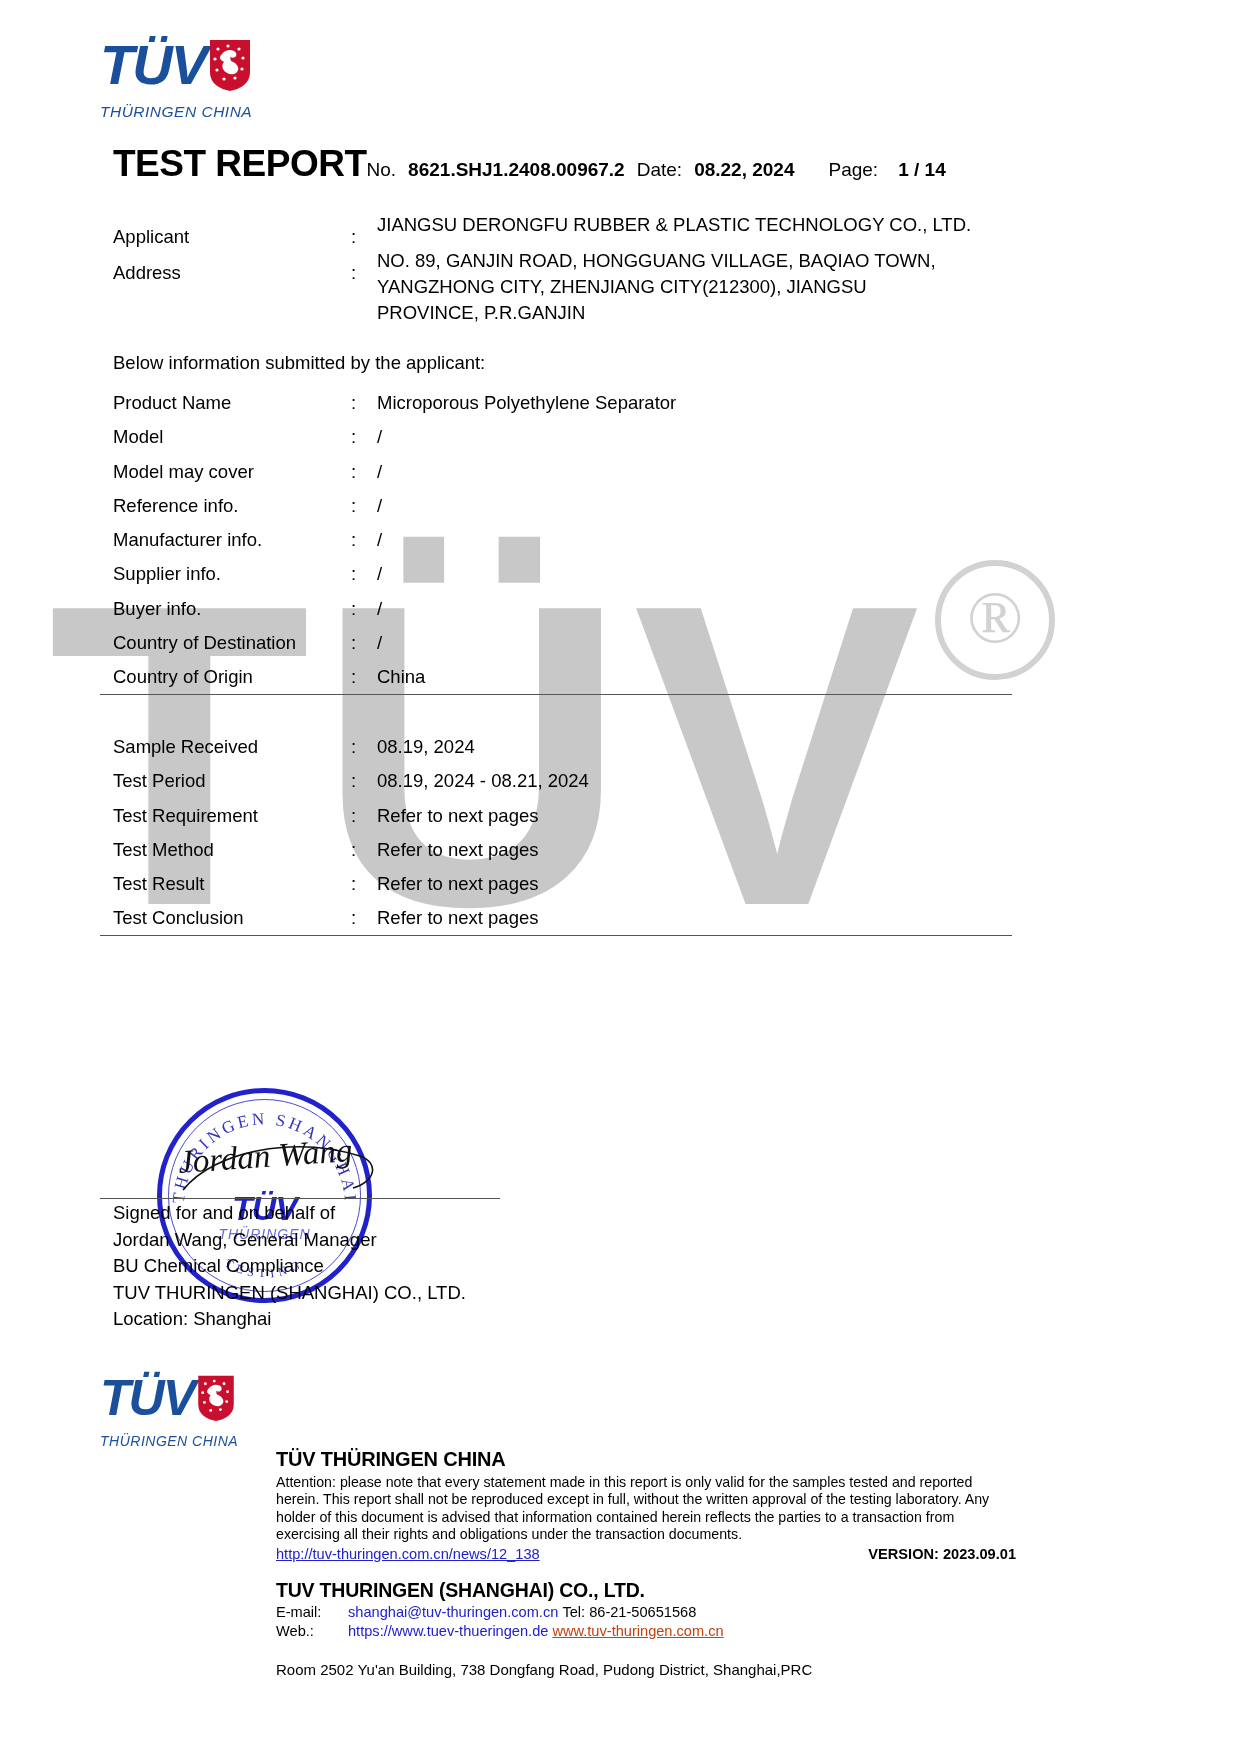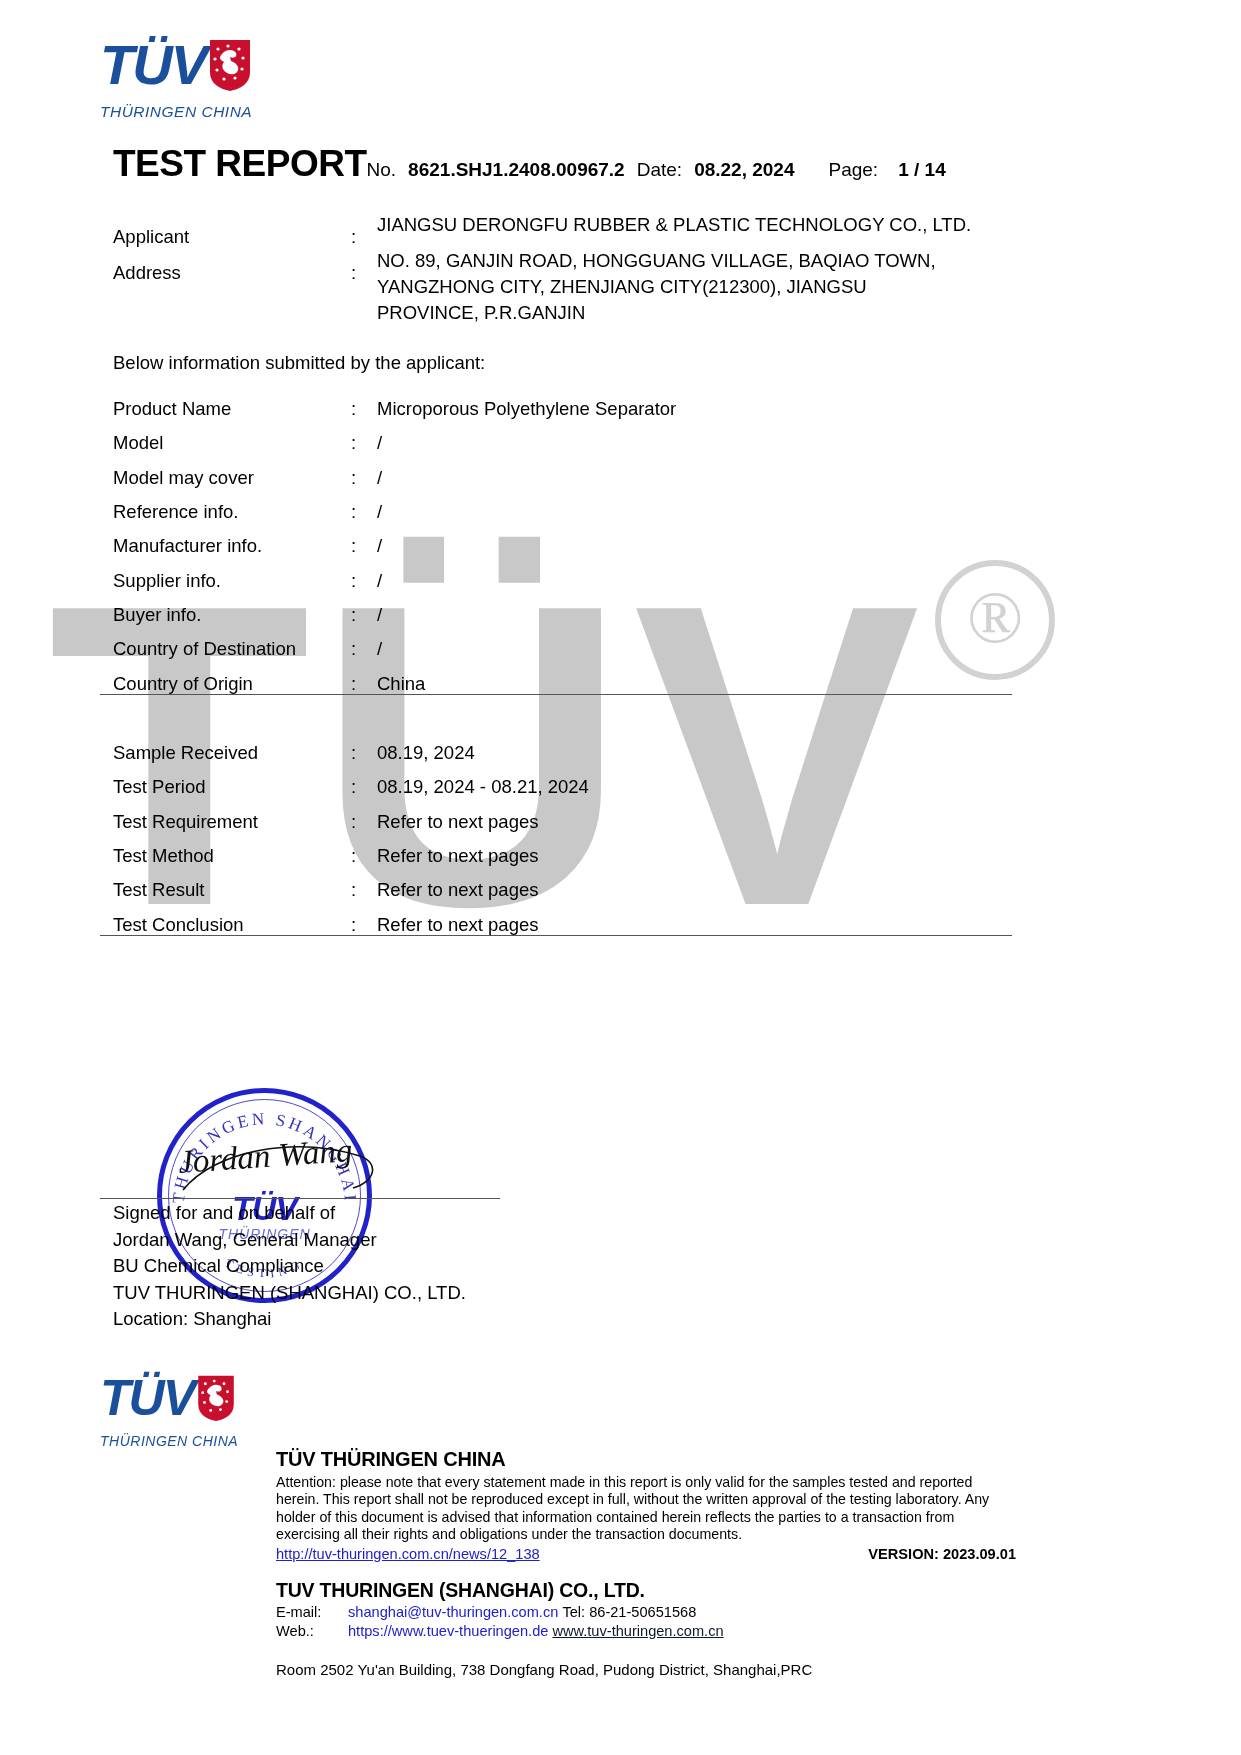--- a/index.html
+++ b/index.html
@@ -163,21 +163,21 @@
   .info-list {
     position: absolute;
     left: 113px;
     top: 392px;
     width: 900px;
     font-size: 18.5px;
   }
   .info-row {
     display: flex;
     height: 34.3px;
-    align-items: center;
+    align-items: flex-start;
   }
   .info-label { width: 238px; flex: none; }
   .info-colon { width: 26px; flex: none; }
   .info-value { flex: 1; }
 
   .rule {
     position: absolute;
     left: 100px;
     width: 912px;
     border-top: 1px solid #555555;
@@ -336,21 +336,21 @@
     margin-top: 17px;
     letter-spacing: -0.2px;
   }
   .f-contact {
     font-size: 14.6px;
     line-height: 19px;
     margin-top: 1px;
   }
   .f-contact .k { display: inline-block; width: 72px; }
   .f-contact .blue { color: #2020cc; }
-  .f-contact .blue-u { color: #0f172a; text-decoration: underline; }
+  .f-contact .blue-u { color: #c2410c; text-decoration: underline; }
   .f-addr {
     font-size: 15px;
     margin-top: 20px;
   }
 </style>
 </head>
 <body>
 
 <div id="page">
 

